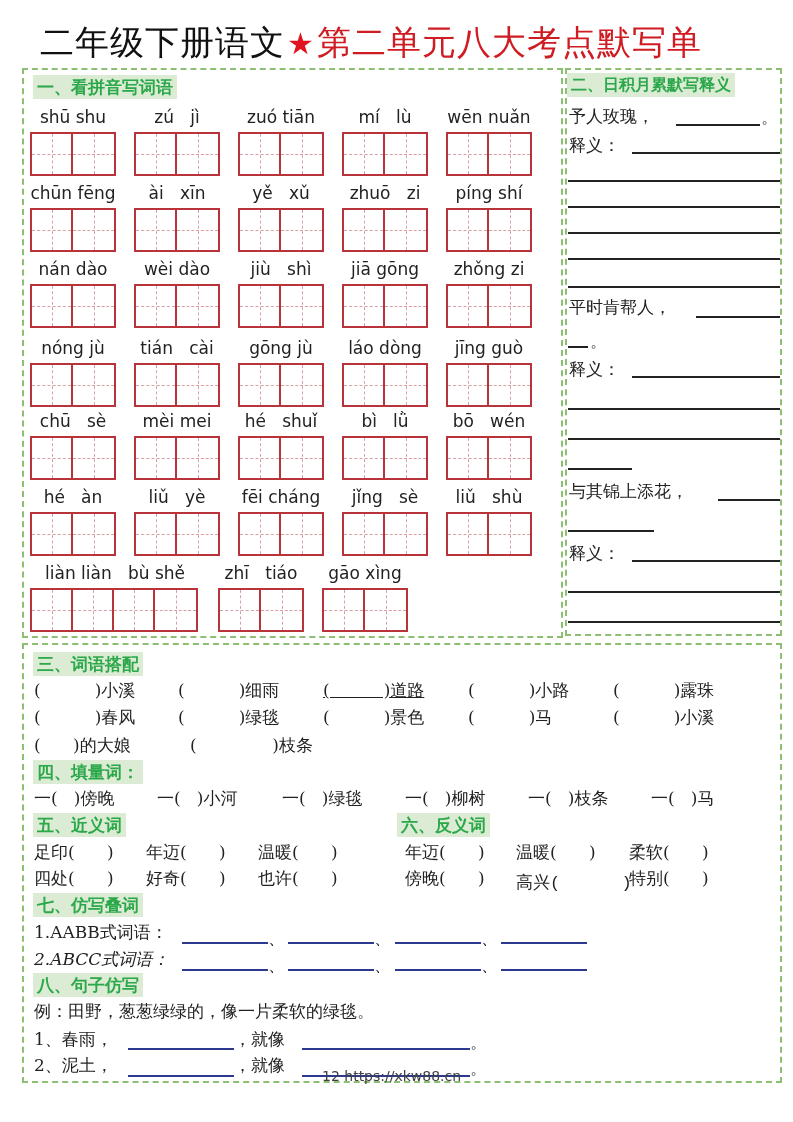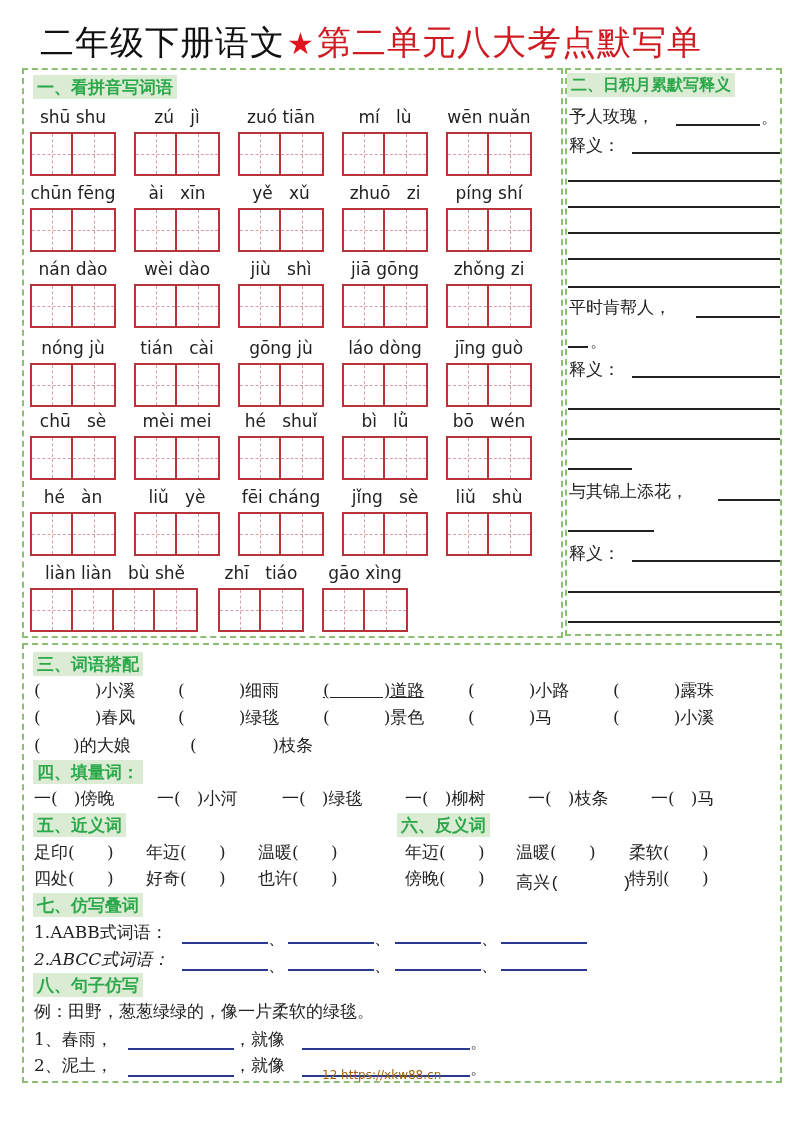--- a/index.html
+++ b/index.html
@@ -53,21 +53,21 @@
   }
 
   
   .btext {
     position: absolute; font-size: 17px; line-height: 24px; color: #222; white-space: pre;
   }
   .blue-line { position: absolute; height: 0; border-bottom: 2px solid #2b3a8f; }
 
   .footer {
     position: absolute; left: 322px; top: 1068px;
-    font-family: "DejaVu Sans", sans-serif; font-size: 12px; color: #a16207;
+    font-family: "DejaVu Sans", sans-serif; font-size: 14px; color: #404040;
     background: transparent; white-space: nowrap;
   }
 </style>
 </head>
 <body>
 
 <div class="title">
   <span class="black">二年级下册语文</span><span class="star">★</span><span class="red">第二单元八大考点默写单</span>
 </div>
 

